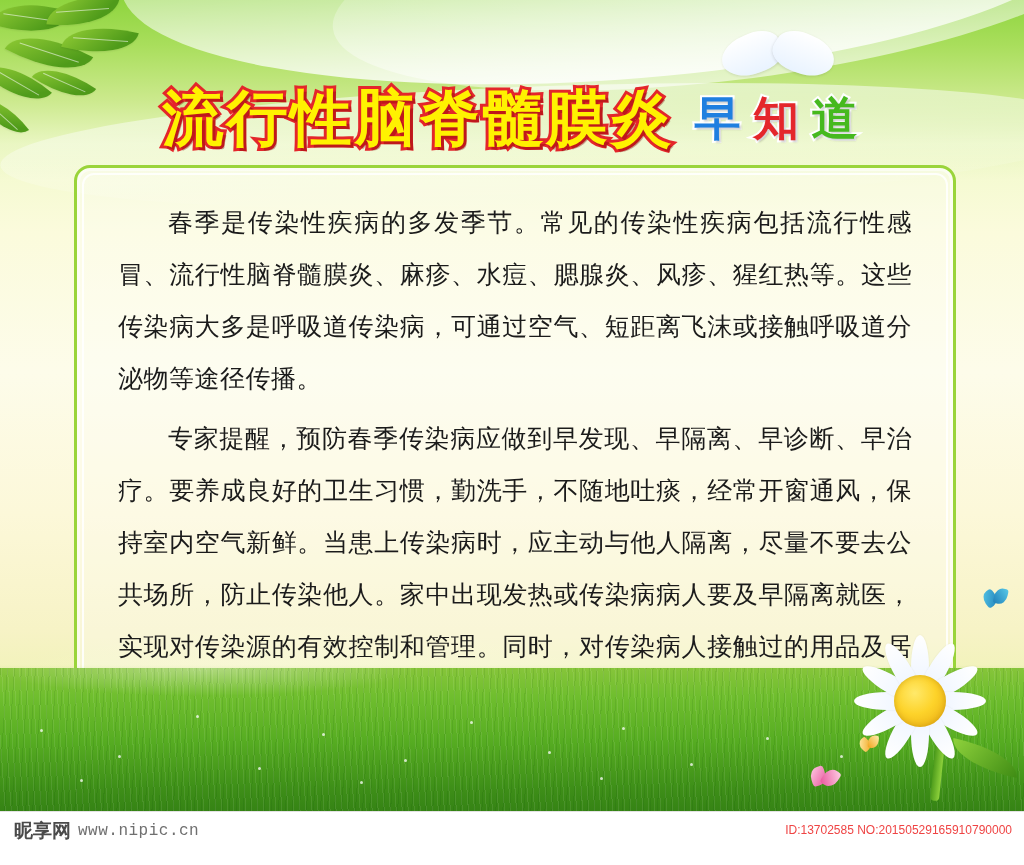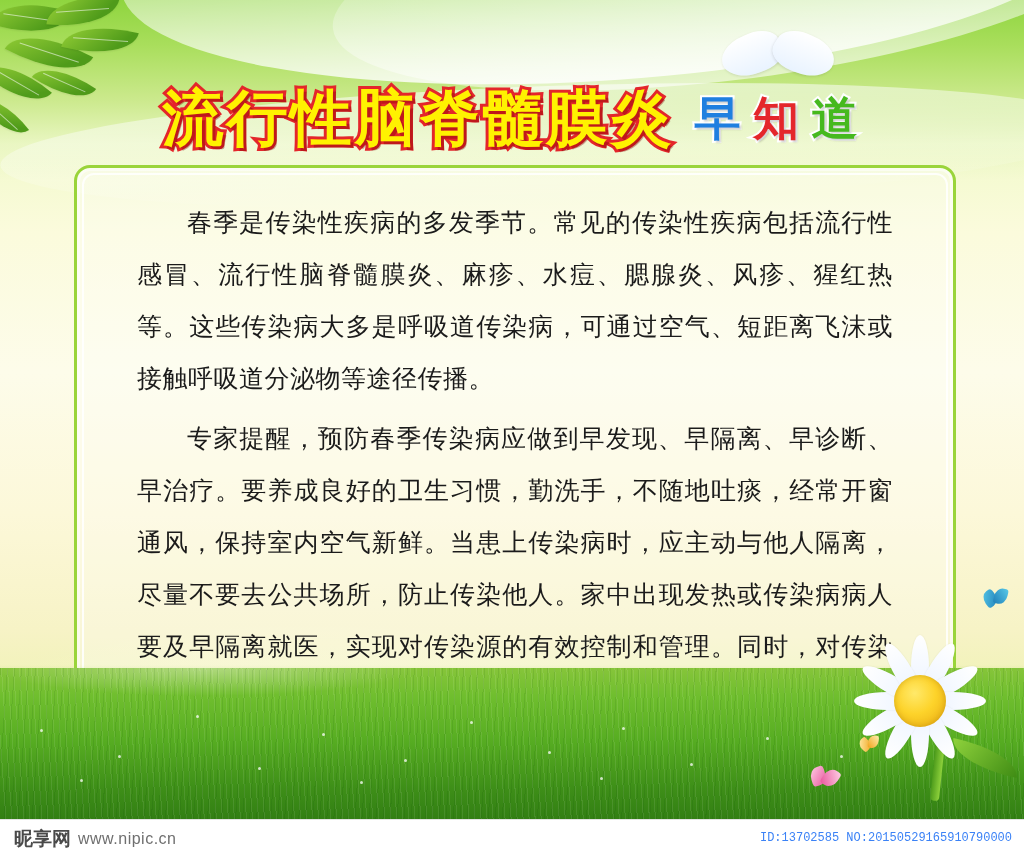--- a/index.html
+++ b/index.html
@@ -229,68 +229,68 @@
     border-radius: 16px;
     background: rgba(255,255,255,0.30);
     box-shadow: 0 0 0 3px rgba(255,255,255,0.55) inset;
   }
   .panel-inner {
     position: absolute;
     left: 5px; top: 5px;
     right: 5px; bottom: 5px;
     border: 2px solid rgba(255,255,255,0.85);
     border-radius: 12px;
-    padding: 22px 53px;
+    padding: 22px 34px;
     box-sizing: border-box;
     overflow: hidden;
   }
   .body-p {
     margin: 0 0 8px 0;
     font-family: "DejaVu Sans", "Liberation Sans", sans-serif;
     font-size: 25px;
     line-height: 52px;
     color: #1b1b1b;
     text-indent: 2em;
     text-align: justify;
     letter-spacing: 0.5px;
   }
 
   
   .footer {
     position: absolute;
-    left: 0; bottom: 8px;
+    left: 0; bottom: 16px;
     width: 1024px; height: 37px;
     background: #ffffff;
     border-top: 1px solid #e3e3e3;
   }
   .watermark {
     position: absolute;
     left: 14px; top: 6px;
     display: flex;
     align-items: center;
     gap: 7px;
   }
   .wm-logo {
     font-family: "DejaVu Sans", "Liberation Sans", sans-serif;
     font-size: 19px;
     font-weight: bold;
     color: #4a4a4a;
   }
   .wm-url {
-    font-family: Liberation Sans, sans-serif;
+    font-family: Liberation Mono, monospace;
     font-size: 16px;
     color: #6f6f6f;
     letter-spacing: 0.5px;
   }
   .footer-id {
     position: absolute;
     right: 12px; top: 11px;
-    font-family: Liberation Mono, monospace;
+    font-family: Liberation Sans, sans-serif;
     font-size: 12px;
-    color: #3b82f6;
+    color: #ef4444;
   }
 </style>
 </head>
 <body>
 
 <div id="poster">
 
   <div class="bg-base"></div>
   <div class="bg-topwash"></div>
   <div class="swoosh s1"></div>

